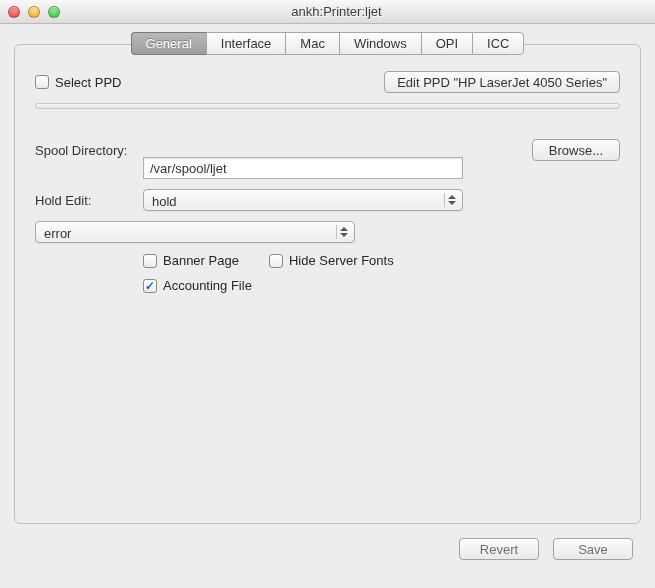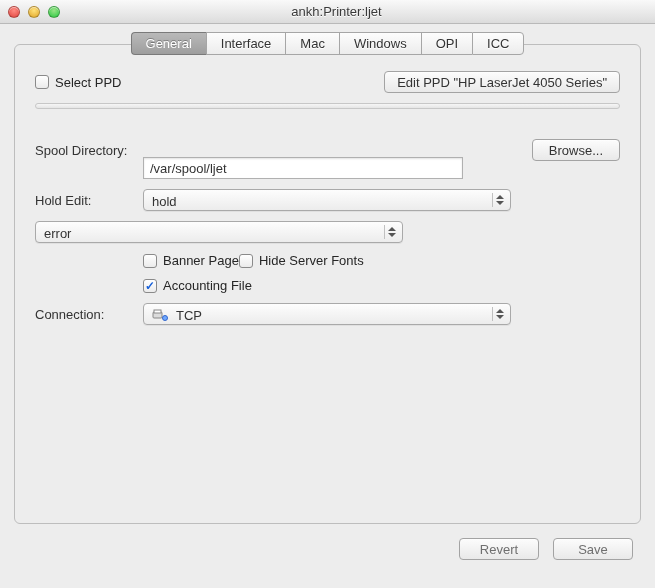--- a/index.html
+++ b/index.html
@@ -96,42 +96,42 @@
   .chk.checked::after {
     content:"✓"; font-size:12px; color:#1760d9; font-weight:bold; line-height:1;
   }
   .separator {
     height:6px; margin:6px 0 12px 0;
     border:1px solid #c7c7c7; border-radius:3px;
     background:linear-gradient(#f6f6f6,#e5e5e5);
   }
   .popup {
     position:relative;
-    height:22px; width:368px;
+    height:22px; width:320px;
     border:1px solid #a9a9a9; border-radius:4px;
     background:linear-gradient(#fdfdfd,#ececec);
     display:flex; align-items:center;
     padding:2px 22px 0 8px;
     font-size:13px; color:#333;
     box-shadow:0 1px 0 rgba(0,0,0,.05);
     cursor:default;
   }
   .popup .arrows {
     position:absolute; right:4px; top:3px; bottom:3px; width:14px;
     display:flex; flex-direction:column; justify-content:center; align-items:center;
     border-left:1px solid #c0c0c0;
   }
   .popup .arrows::before, .popup .arrows::after {
     content:""; width:0; height:0; border-left:4px solid transparent; border-right:4px solid transparent;
   }
   .popup .arrows::before { border-bottom:4px solid #555; margin-bottom:2px; }
   .popup .arrows::after  { border-top:4px solid #555; }
   .popup .icon-slot { margin-right:8px; display:inline-flex; }
   .checks-grid { margin-left:108px; display:flex; flex-direction:column; gap:10px; }
-  .checks-line { display:flex; }
+  .checks-line { display:flex; gap:30px; }
   
   .bottom-bar {
     display:flex; justify-content:flex-end; gap:14px;
     padding:14px 22px 0 0;
   }
   .bottom-bar .mac-button { min-width:80px; color:#6f6f6f; }
 </style>
 </head>
 <body>
 
@@ -211,36 +211,20 @@
         </div>
       </div>
       <div class="checks-line">
         <div class="checkbox-row">
           <span class="chk checked"></span>
           <span>Accounting File</span>
         </div>
       </div>
     </div>
 
-    <div class="row" style="margin-top:10px;">
-      <div class="label">Connection:</div>
-      <div class="field-area">
-        <div class="popup">
-          <span class="icon-slot">
-            <svg width="16" height="14" viewBox="0 0 16 14">
-              <rect x="1" y="4" width="9" height="6" rx="1" fill="#dcdcdc" stroke="#888"></rect>
-              <rect x="2" y="2" width="7" height="3" fill="#fff" stroke="#888"></rect>
-              <circle cx="13" cy="10" r="2.5" fill="#6fa8ff" stroke="#3366cc"></circle>
-            </svg>
-          </span>
-          <span>TCP</span>
-          <span class="arrows"></span>
-        </div>
-      </div>
-    </div>
 
   </div>
 </div>
 
 <div class="bottom-bar">
   <button class="mac-button">Revert</button>
   <button class="mac-button">Save</button>
 </div>
 
 </body></html>

